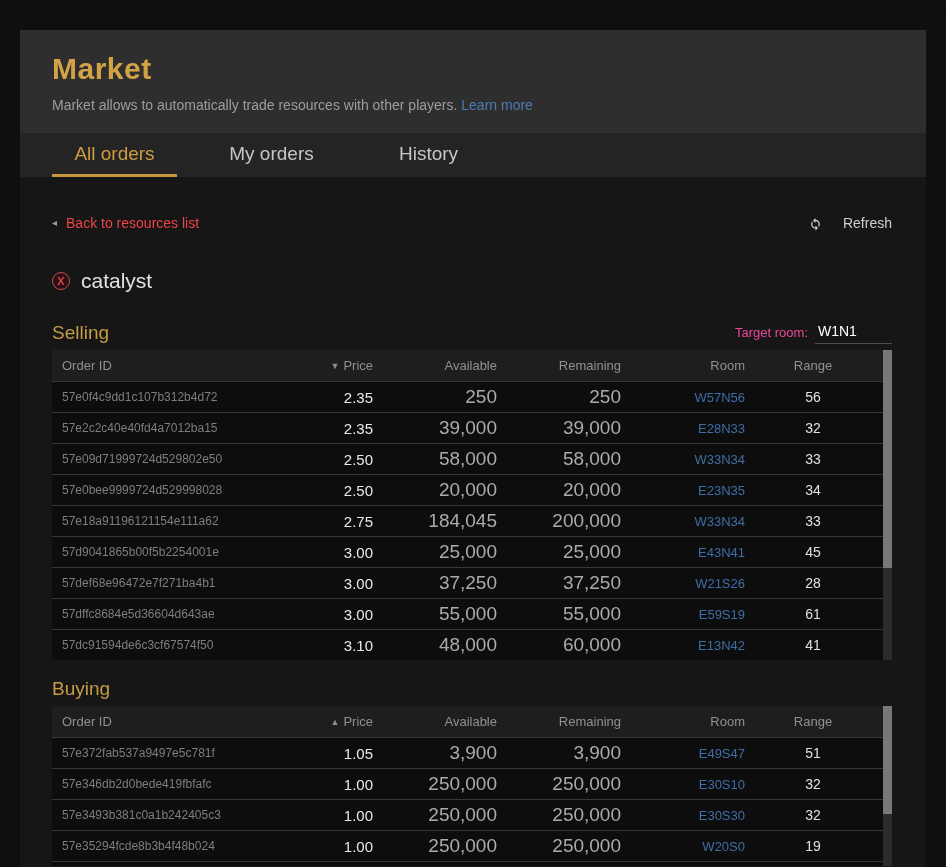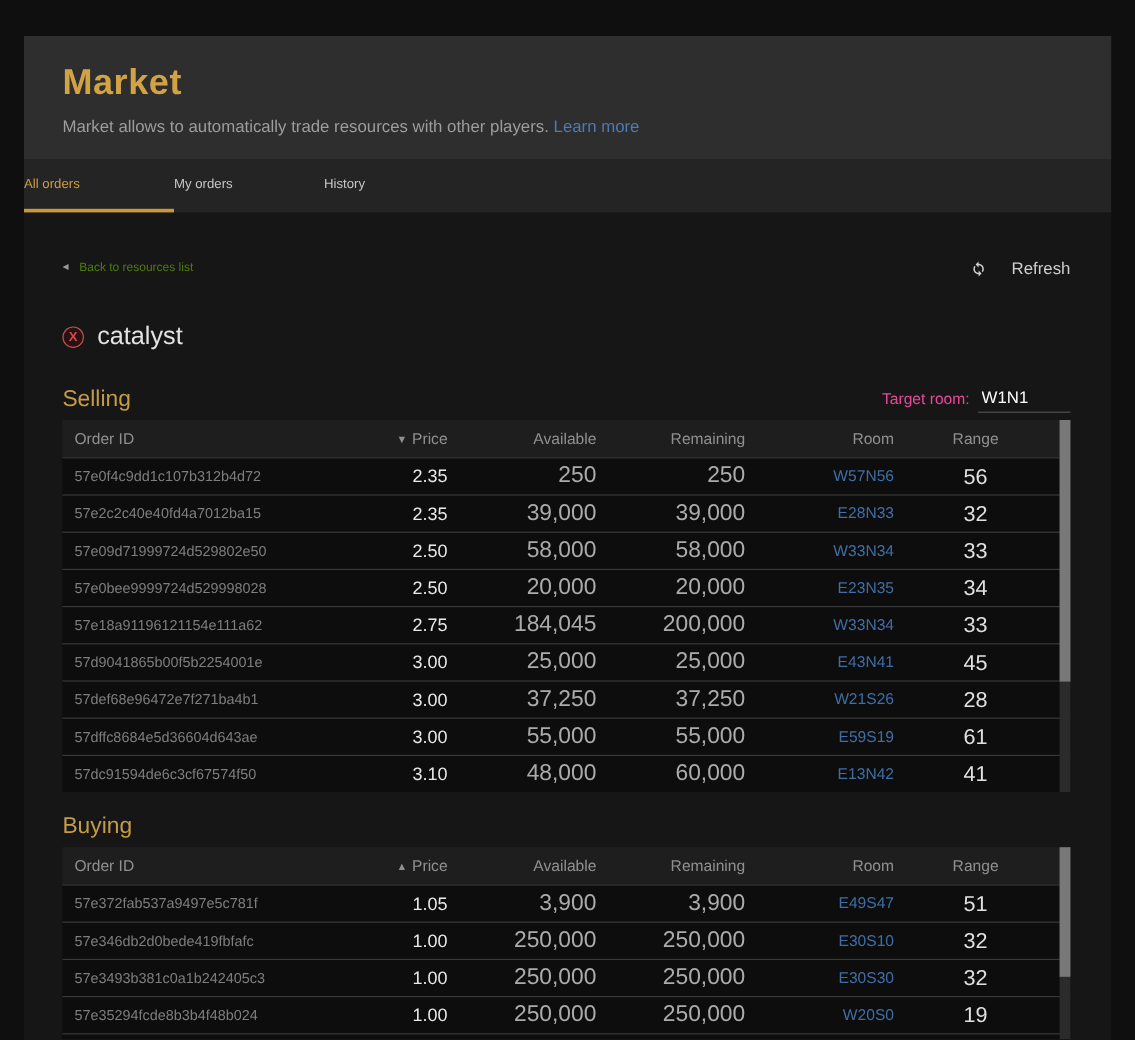--- a/index.html
+++ b/index.html
@@ -15,34 +15,34 @@
     background: #161616;
   }
   
   .masthead { background: #2e2e2e; padding: 22px 32px 22px; height: 103px; }
   .title { color: #d2a344; font-size: 30px; font-weight: 700; letter-spacing: 0.5px; }
   .subtitle { margin-top: 11px; font-size: 14px; color: #9d9d9d; }
   .subtitle a { color: #4d7cb2; text-decoration: none; cursor: pointer; }
   
   .tabbar { background: #242424; height: 44px; display: flex; }
   .tab {
-    width: 125px; text-align: left; line-height: 42px; font-size: 11px;
-    color: #c6c6c6; cursor: pointer; position: relative;
+    width: 125px; text-align: center; line-height: 42px; font-size: 19px;
+    color: #c6c6c6; cursor: pointer; position: relative; margin-left: 32px;
   }
   .tab.active { color: #cf9d3f; }
   .tab.active::after {
     content: ""; position: absolute; left: 0; right: 0; bottom: 0; height: 3px;
     background: #c9973b;
   }
   
   .content { padding: 0 34px 0 32px; }
   .toolbar { margin-top: 36px; height: 20px; display: flex; justify-content: space-between; align-items: center; }
   .back-link { display: flex; align-items: center; gap: 9px; cursor: pointer; }
   .back-arrow { color: #9a9a9a; font-size: 10px; line-height: 1; }
-  .back-label { color: #4d7c0f; font-size: 10px; text-align: right; }
+  .back-label { color: #ef4444; font-size: 14px; text-align: right; }
   .refresh-btn { display: flex; align-items: center; gap: 20px; cursor: pointer; }
   .refresh-btn svg { display: block; }
   .refresh-label { color: #cfcfcf; font-size: 14px; }
   
   .resource { margin-top: 34px; height: 28px; display: flex; align-items: center; gap: 11px; }
   .res-icon {
     width: 18px; height: 18px; border-radius: 50%;
     border: 1px solid #c05050; background: #2a1013;
     color: #d84848; font-size: 11px; font-weight: 700;
     display: flex; align-items: center; justify-content: center; line-height: 1;
@@ -70,21 +70,21 @@
   .c-price { width: 100px; text-align: right; }
   .c-avail { width: 124px; text-align: right; }
   .c-rem   { width: 124px; text-align: right; }
   .c-room  { width: 124px; text-align: right; }
   .c-range { flex: 1; text-align: center; padding-right: 11px; }
   .sort-arrow { font-size: 9px; color: #8f8f8f; margin-right: 4px; vertical-align: 1px; }
   .td.c-id    { color: #7e7e7e; font-size: 12px; }
   .td.c-price { color: #e8e8e8; font-size: 15px; }
   .td.c-avail, .td.c-rem { color: #ababab; font-size: 19px; }
   .td.c-room a { color: #3f6ea6; font-size: 13px; text-decoration: none; cursor: pointer; }
-  .td.c-range { color: #e0e0e0; font-size: 18px; }
+  .td.c-range { color: #e0e0e0; font-size: 14px; }
   .cutoff-row { height: 5px; background: #0d0d0d; border-top: 1px solid #383838; }
   
   .scrollbar {
     position: absolute; top: 0; right: 0; width: 9px; bottom: 0;
     background: #2b2b2b;
   }
   .scroll-thumb { position: absolute; top: 0; left: 0; right: 0; background: #787878; cursor: pointer; }
 </style>
 </head>
 <body>

